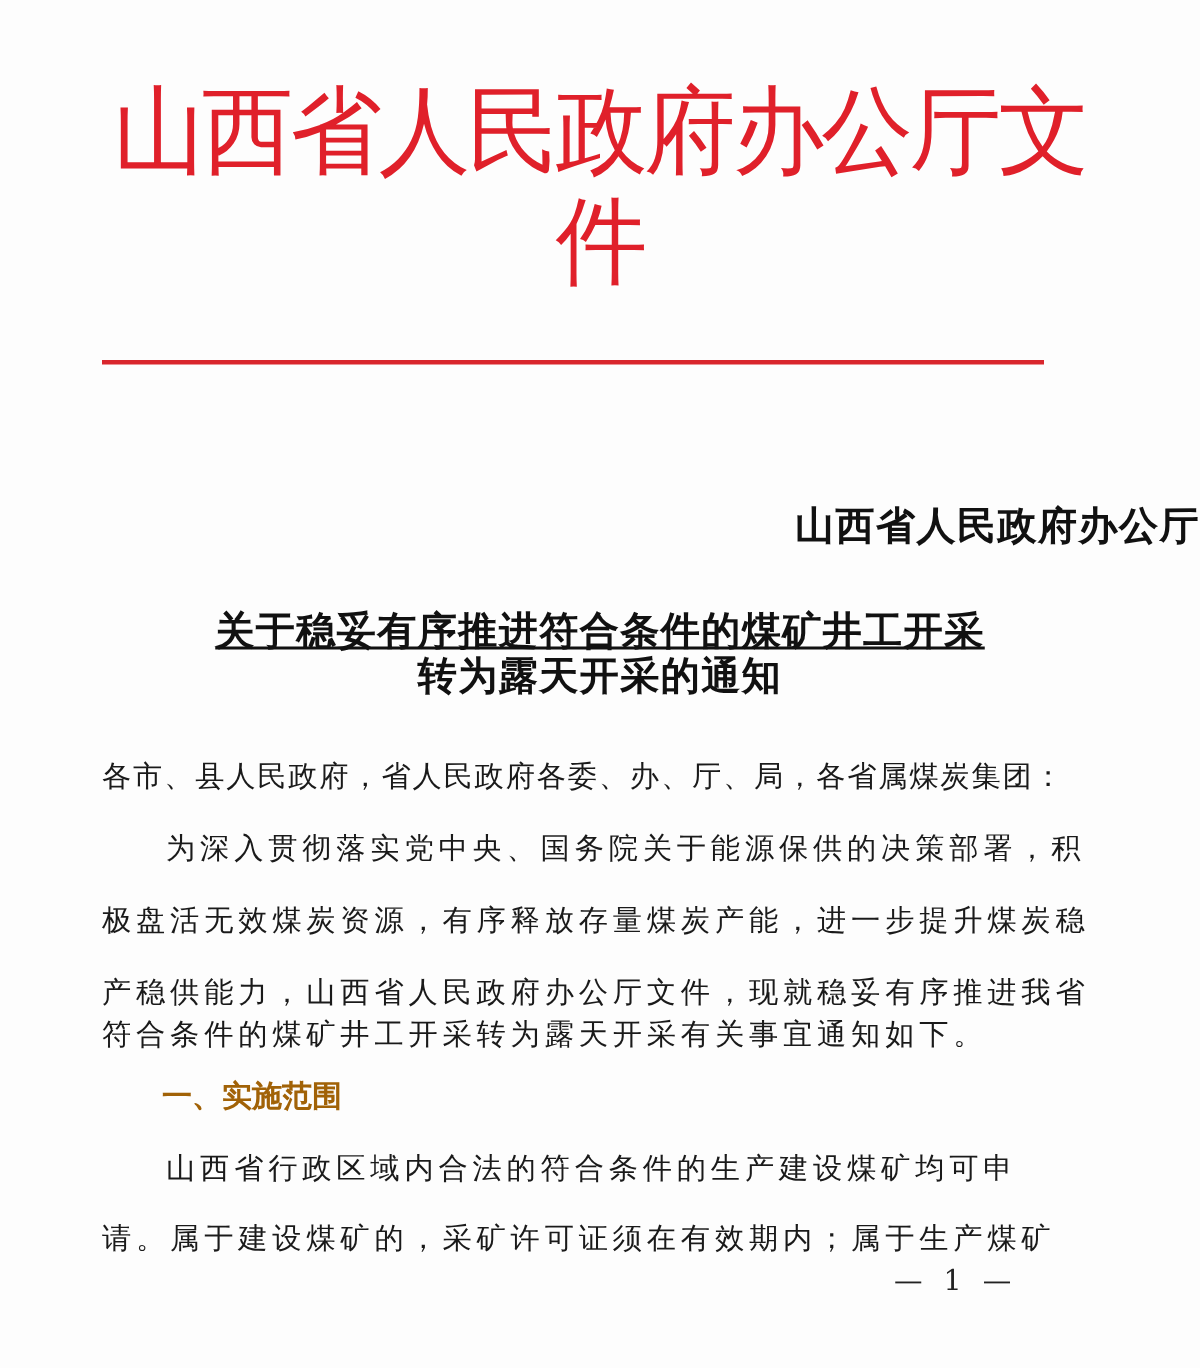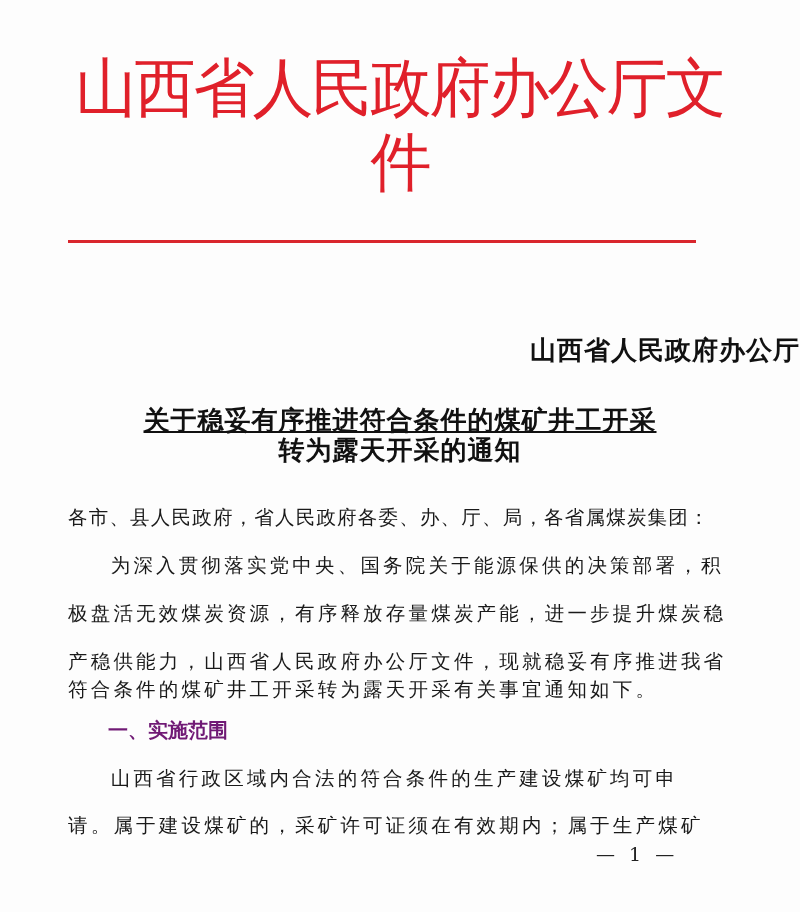--- a/index.html
+++ b/index.html
@@ -39,21 +39,21 @@
   .t3 { top:433px; }
   .para {
     position:absolute; left:68px; width:630px;
     font-size:19.5px; letter-spacing:3.2px; white-space:nowrap;
     color:#1a1a1a;
   }
   .heading {
     position:absolute; left:108px; top:717px;
     font-size:20px; font-weight:bold;
     font-family: "DejaVu Sans", "Liberation Sans", sans-serif;
-    color:#701a75;
+    color:#a16207;
   }
   .pagenum {
     position:absolute; left:596px; top:843px;
     font-size:19px; color:#222; letter-spacing:4px;
   }
 </style>
 </head>
 <body>
 
 <div class="page">

